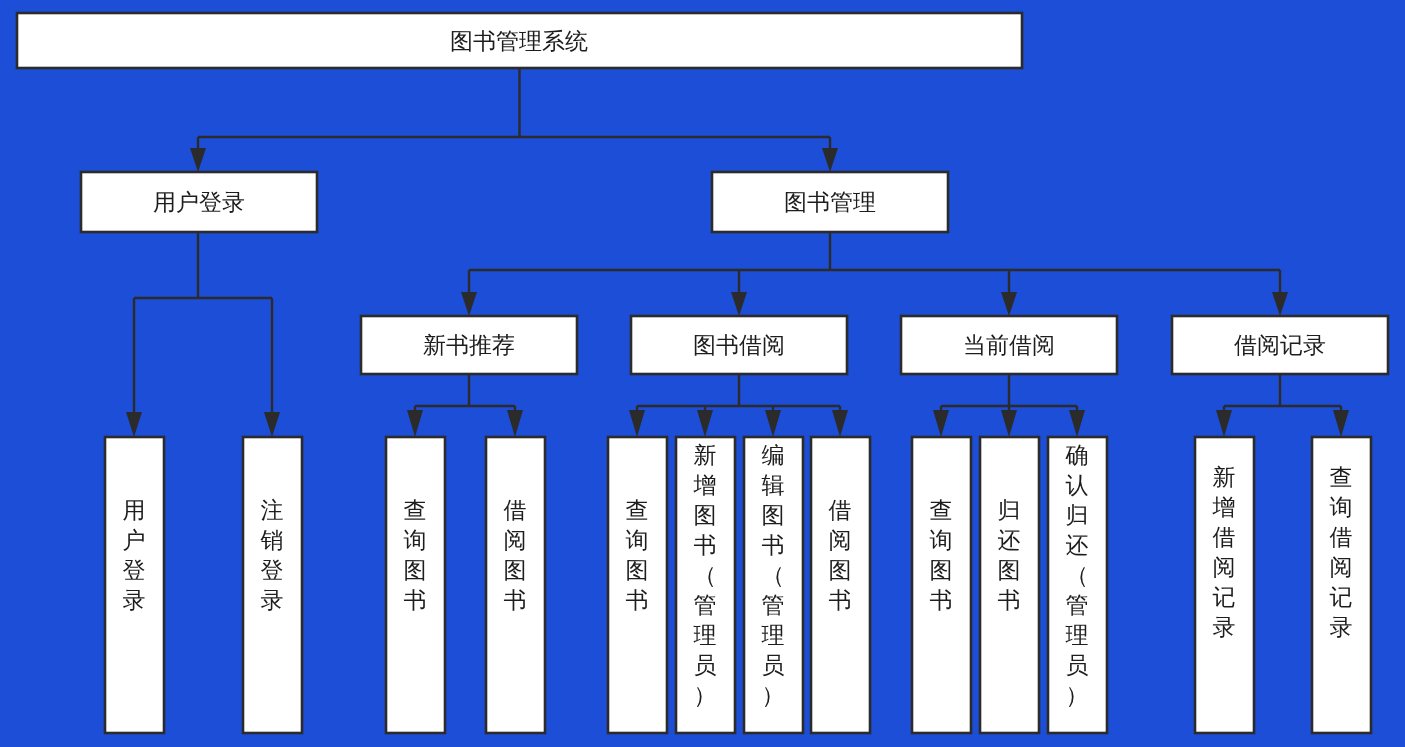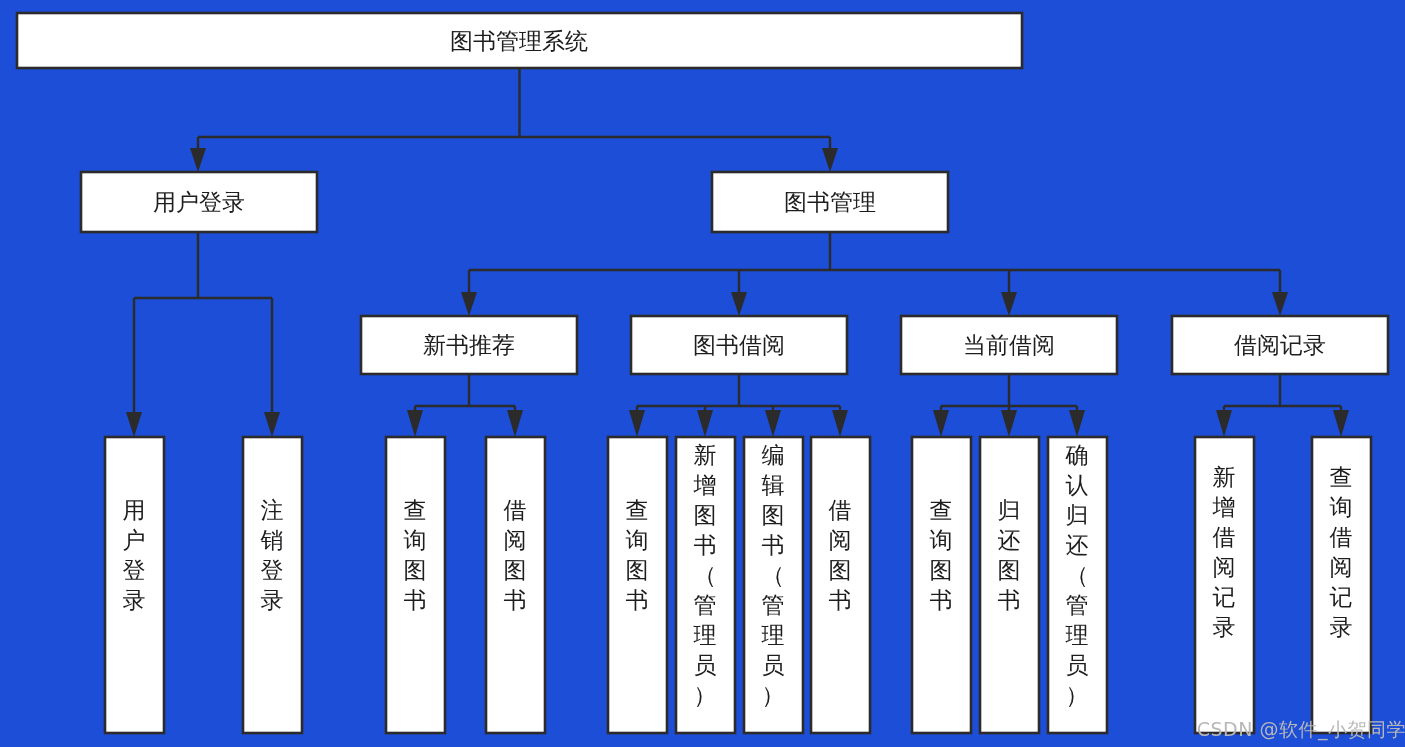--- a/index.html
+++ b/index.html
@@ -226,14 +226,13 @@
       <text class="node-label-vertical" x="1224" y="485"><tspan x="1224" y="485">新</tspan><tspan x="1224" y="515">增</tspan><tspan x="1224" y="545">借</tspan><tspan x="1224" y="575">阅</tspan><tspan x="1224" y="605">记</tspan><tspan x="1224" y="635">录</tspan></text>
     </g>
 
     <g>
       <rect class="node-box" x="1312" y="437" width="59" height="296"></rect>
       <text class="node-label-vertical" x="1341" y="485"><tspan x="1341" y="485">查</tspan><tspan x="1341" y="515">询</tspan><tspan x="1341" y="545">借</tspan><tspan x="1341" y="575">阅</tspan><tspan x="1341" y="605">记</tspan><tspan x="1341" y="635">录</tspan></text>
     </g>
 
   </svg>
 
-  <div class="watermark-text">CSDN @软件_小贺同学</div>
 </div>
 
 </body></html>

